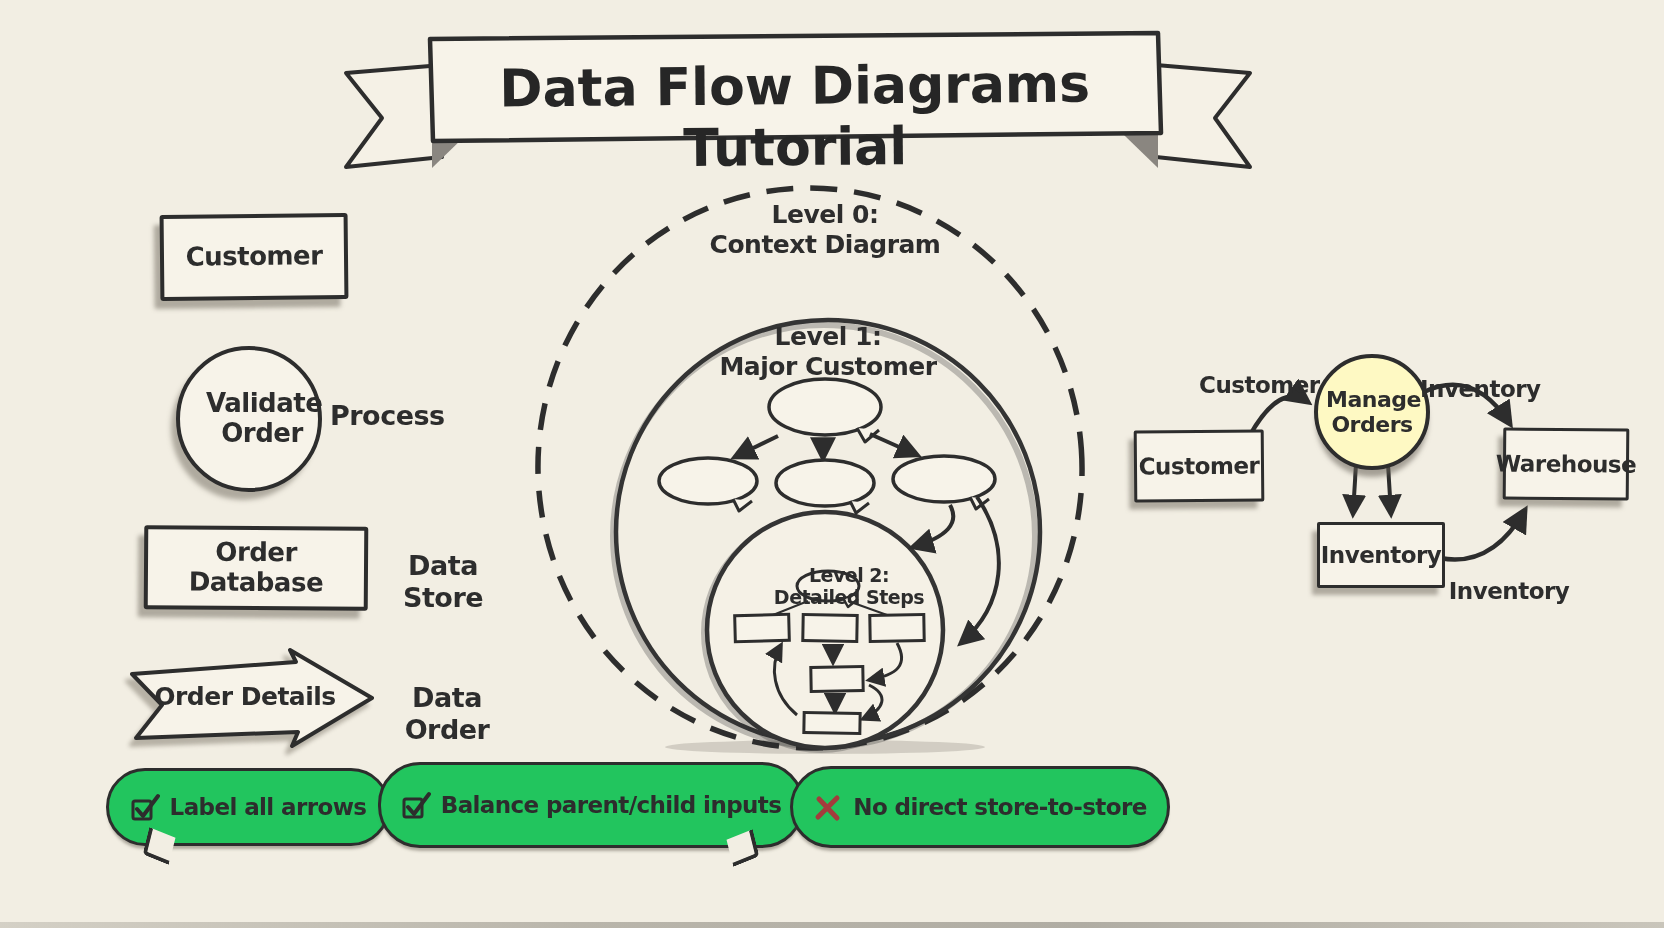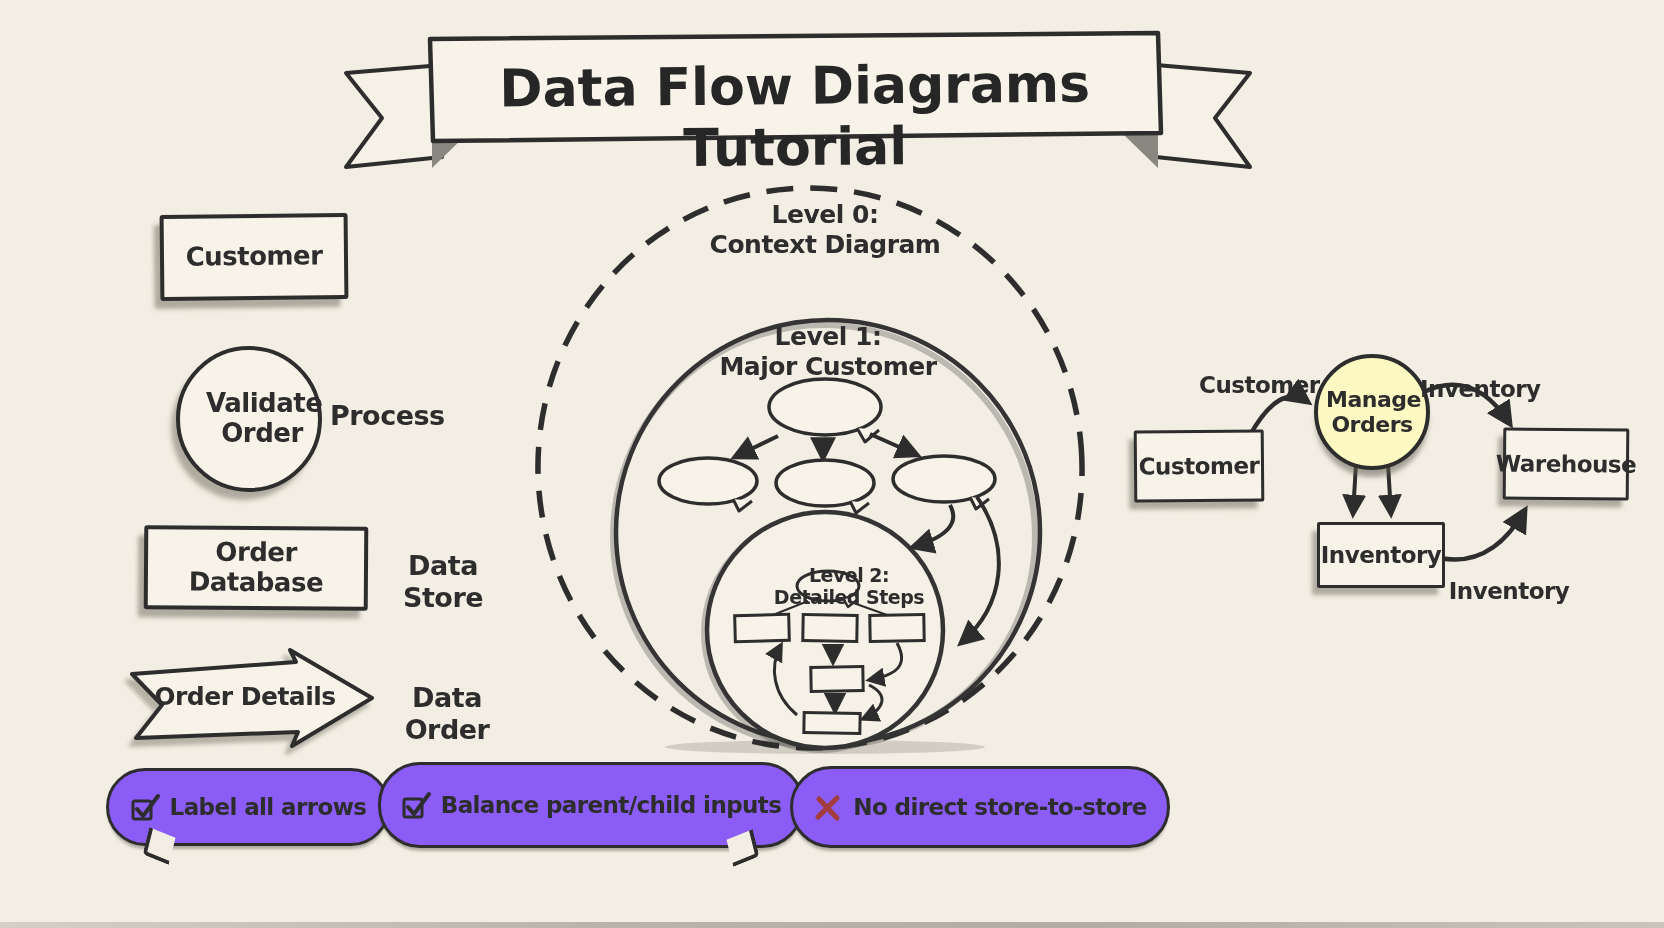--- a/index.html
+++ b/index.html
@@ -61,21 +61,21 @@
                            text-align:center; line-height:1.15; letter-spacing:-0.5px; }
   #example-warehouse-box { left:1503px; top:428px; width:120px; height:66px; transform:rotate(0.5deg); }
   #example-inventory-box { left:1317px; top:522px; width:122px; height:60px; }
   #flow-label-customer   { left:1199px; top:372px; width:120px; font-size:23px; }
   #flow-label-inventory-top    { left:1420px; top:376px; width:120px; font-size:23px; }
   #flow-label-inventory-bottom { left:1447px; top:578px; width:124px; font-size:23px; }
 
   
   .tip-bubble {
     position:absolute;
-    background:#8b5cf6; border:3.5px solid #2d2d2d; border-radius:42px;
+    background:#22c55e; border:3.5px solid #2d2d2d; border-radius:42px;
     display:flex; align-items:center; justify-content:center; gap:10px;
     box-shadow:0 5px 3px -2px rgba(110,104,92,0.5);
     padding:0 14px;
   }
   .tip-text { font-size:23px; font-weight:bold; letter-spacing:-0.6px; white-space:nowrap; }
   #tip-1 { left:106px;  top:768px; width:250px; height:72px; }
   #tip-2 { left:378px;  top:762px; width:392px; height:80px; }
   #tip-3 { left:790px;  top:766px; width:346px; height:76px; }
   #tip-4 { left:1156px; top:766px; width:354px; height:76px; }
   .tail-dl, .tail-dr { position:absolute; width:24px; height:24px; background:#f2eee3; bottom:-17px; }

